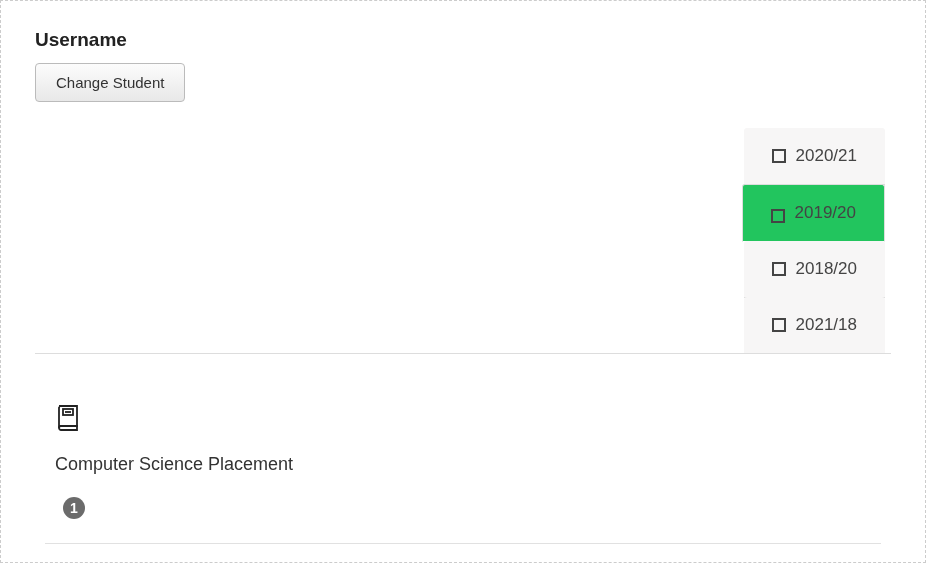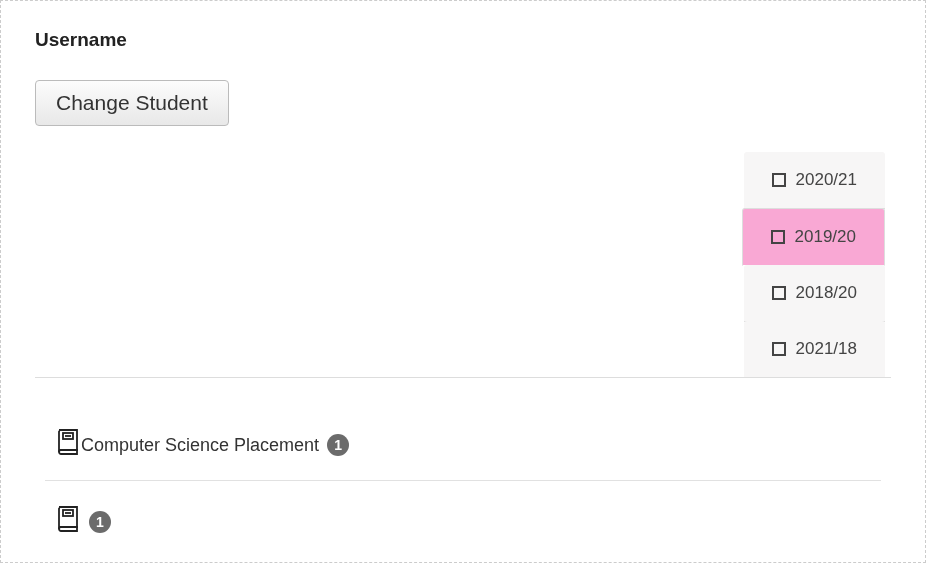--- a/index.html
+++ b/index.html
@@ -16,26 +16,26 @@
     .container {
       width: 926px;
       height: 563px;
       border: 1px dashed #ccc;
       padding: 28px 34px;
     }
     .username-label {
       font-weight: 700;
       font-size: 19px;
       color: #222;
-      margin-bottom: 29px;
+      margin-bottom: 12px;
     }
     .change-student-btn {
       display: inline-block;
       padding: 10px 20px;
-      font-size: 21px;
+      font-size: 15px;
       color: #333;
       background: linear-gradient(to bottom, #fcfcfc 0%, #e8e8e8 100%);
       border: 1px solid #bbb;
       border-radius: 4px;
       cursor: pointer;
       margin-bottom: 26px;
     }
     .tabs-row {
       display: flex;
       align-items: flex-end;
@@ -53,41 +53,44 @@
       border-bottom: 1px solid #ddd;
       margin-right: 6px;
       cursor: pointer;
       font-size: 17px;
       color: #444;
       margin-bottom: -1px;
       border-top-left-radius: 3px;
       border-top-right-radius: 3px;
     }
     .tab.active {
-      background: #f9a8d4;
+      background: #22c55e;
       border: 1px solid #ddd;
       border-bottom: 1px solid #fff;
+      align-items: flex-end;
     }
     .tab-stop {
       display: inline-block;
       width: 14px;
       height: 14px;
       border: 2px solid #444;
       background: transparent;
       flex-shrink: 0;
     }
     .course-list {
       list-style: none;
       padding: 0 10px;
     }
     .course-item {
       display: flex;
-      align-items: flex-end;
+      align-items: flex-start;
+      gap: 22px;
       padding: 24px 10px;
       border-bottom: 1px solid #e1e1e1;
+      flex-direction: column;
     }
     .course-item:first-child {
       padding-top: 10px;
     }
     .course-item:last-child {
       border-bottom: none;
     }
     .book-icon {
       flex-shrink: 0;
       width: 26px;

